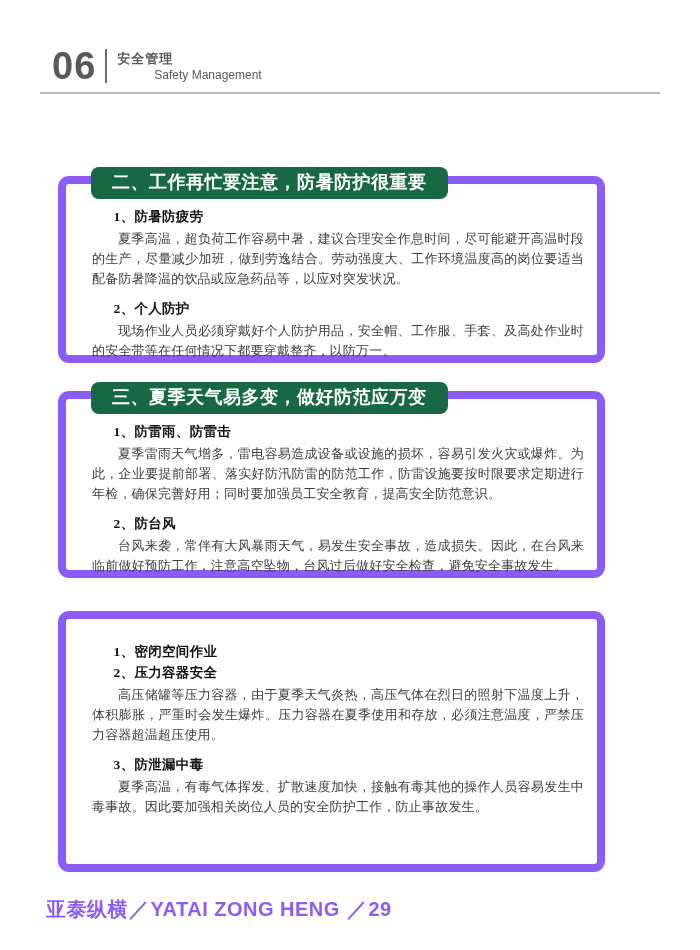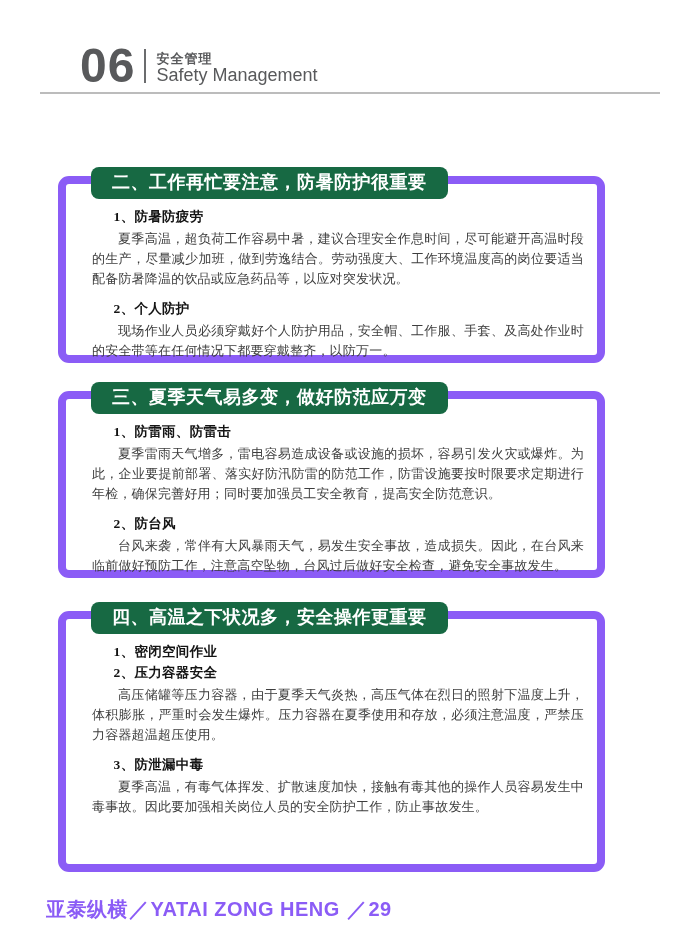--- a/index.html
+++ b/index.html
@@ -16,34 +16,33 @@
   
   .header {
     position: absolute;
     top: 46px; left: 52px;
     display: flex;
     align-items: center;
     font-family: "Liberation Sans", sans-serif;
     color: #58595b;
   }
   .header .page-no {
-    font-size: 48px;
+    font-size: 38px;
     font-weight: 600;
     letter-spacing: 1px;
     line-height: 40px;
-    margin-left: 28px;
   }
   .header .vdiv {
     width: 2px; height: 34px;
     background: #6b6c6e;
     margin: 0 10px 0 9px;
   }
   .header .titles { display: flex; flex-direction: column; justify-content: flex-end; }
   .header .title-zh { font-size: 13px; font-weight: 600; letter-spacing: 1px; line-height: 17px; }
-  .header .title-en { font-size: 18px; line-height: 16px; }
+  .header .title-en { font-size: 12px; line-height: 16px; margin-left: 37px; }
   .header-rule {
     position: absolute;
     top: 92px; left: 40px;
     width: 620px; height: 2px;
     background: #bcbcbc;
   }
 
   
   .section {
     position: absolute;
@@ -134,21 +133,20 @@
     <div class="banner">三、夏季天气易多变，做好防范应万变</div>
     <div class="content">
       <div class="item-heading">1、防雷雨、防雷击</div>
       <div class="item-body">夏季雷雨天气增多，雷电容易造成设备或设施的损坏，容易引发火灾或爆炸。为此，企业要提前部署、落实好防汛防雷的防范工作，防雷设施要按时限要求定期进行年检，确保完善好用；同时要加强员工安全教育，提高安全防范意识。</div>
       <div class="item-heading">2、防台风</div>
       <div class="item-body">台风来袭，常伴有大风暴雨天气，易发生安全事故，造成损失。因此，在台风来临前做好预防工作，注意高空坠物，台风过后做好安全检查，避免安全事故发生。</div>
     </div>
   </div>
 
   <div class="section section-3">
-    <div class="banner">四、高温之下状况多，安全操作更重要</div>
     <div class="content">
       <div class="item-heading">1、密闭空间作业</div>
       <div class="item-heading">2、压力容器安全</div>
       <div class="item-body">高压储罐等压力容器，由于夏季天气炎热，高压气体在烈日的照射下温度上升，体积膨胀，严重时会发生爆炸。压力容器在夏季使用和存放，必须注意温度，严禁压力容器超温超压使用。</div>
       <div class="item-heading">3、防泄漏中毒</div>
       <div class="item-body">夏季高温，有毒气体挥发、扩散速度加快，接触有毒其他的操作人员容易发生中毒事故。因此要加强相关岗位人员的安全防护工作，防止事故发生。</div>
     </div>
   </div>
 
   <div class="footer">

